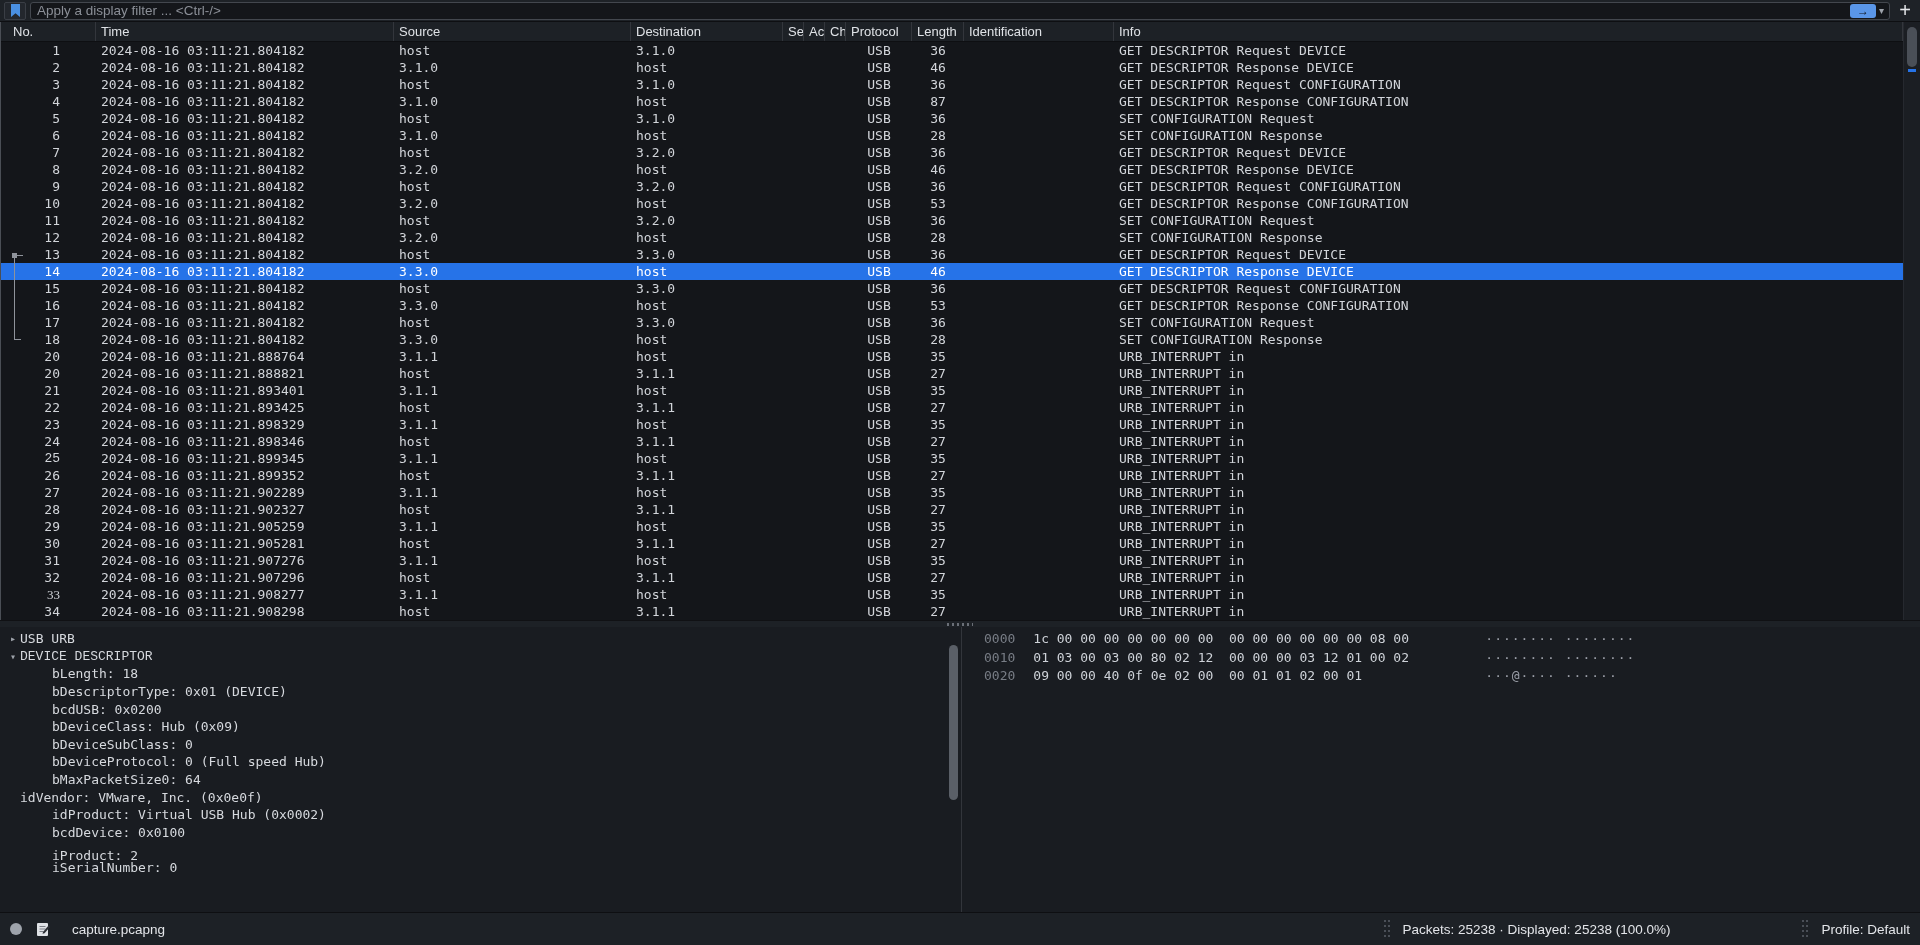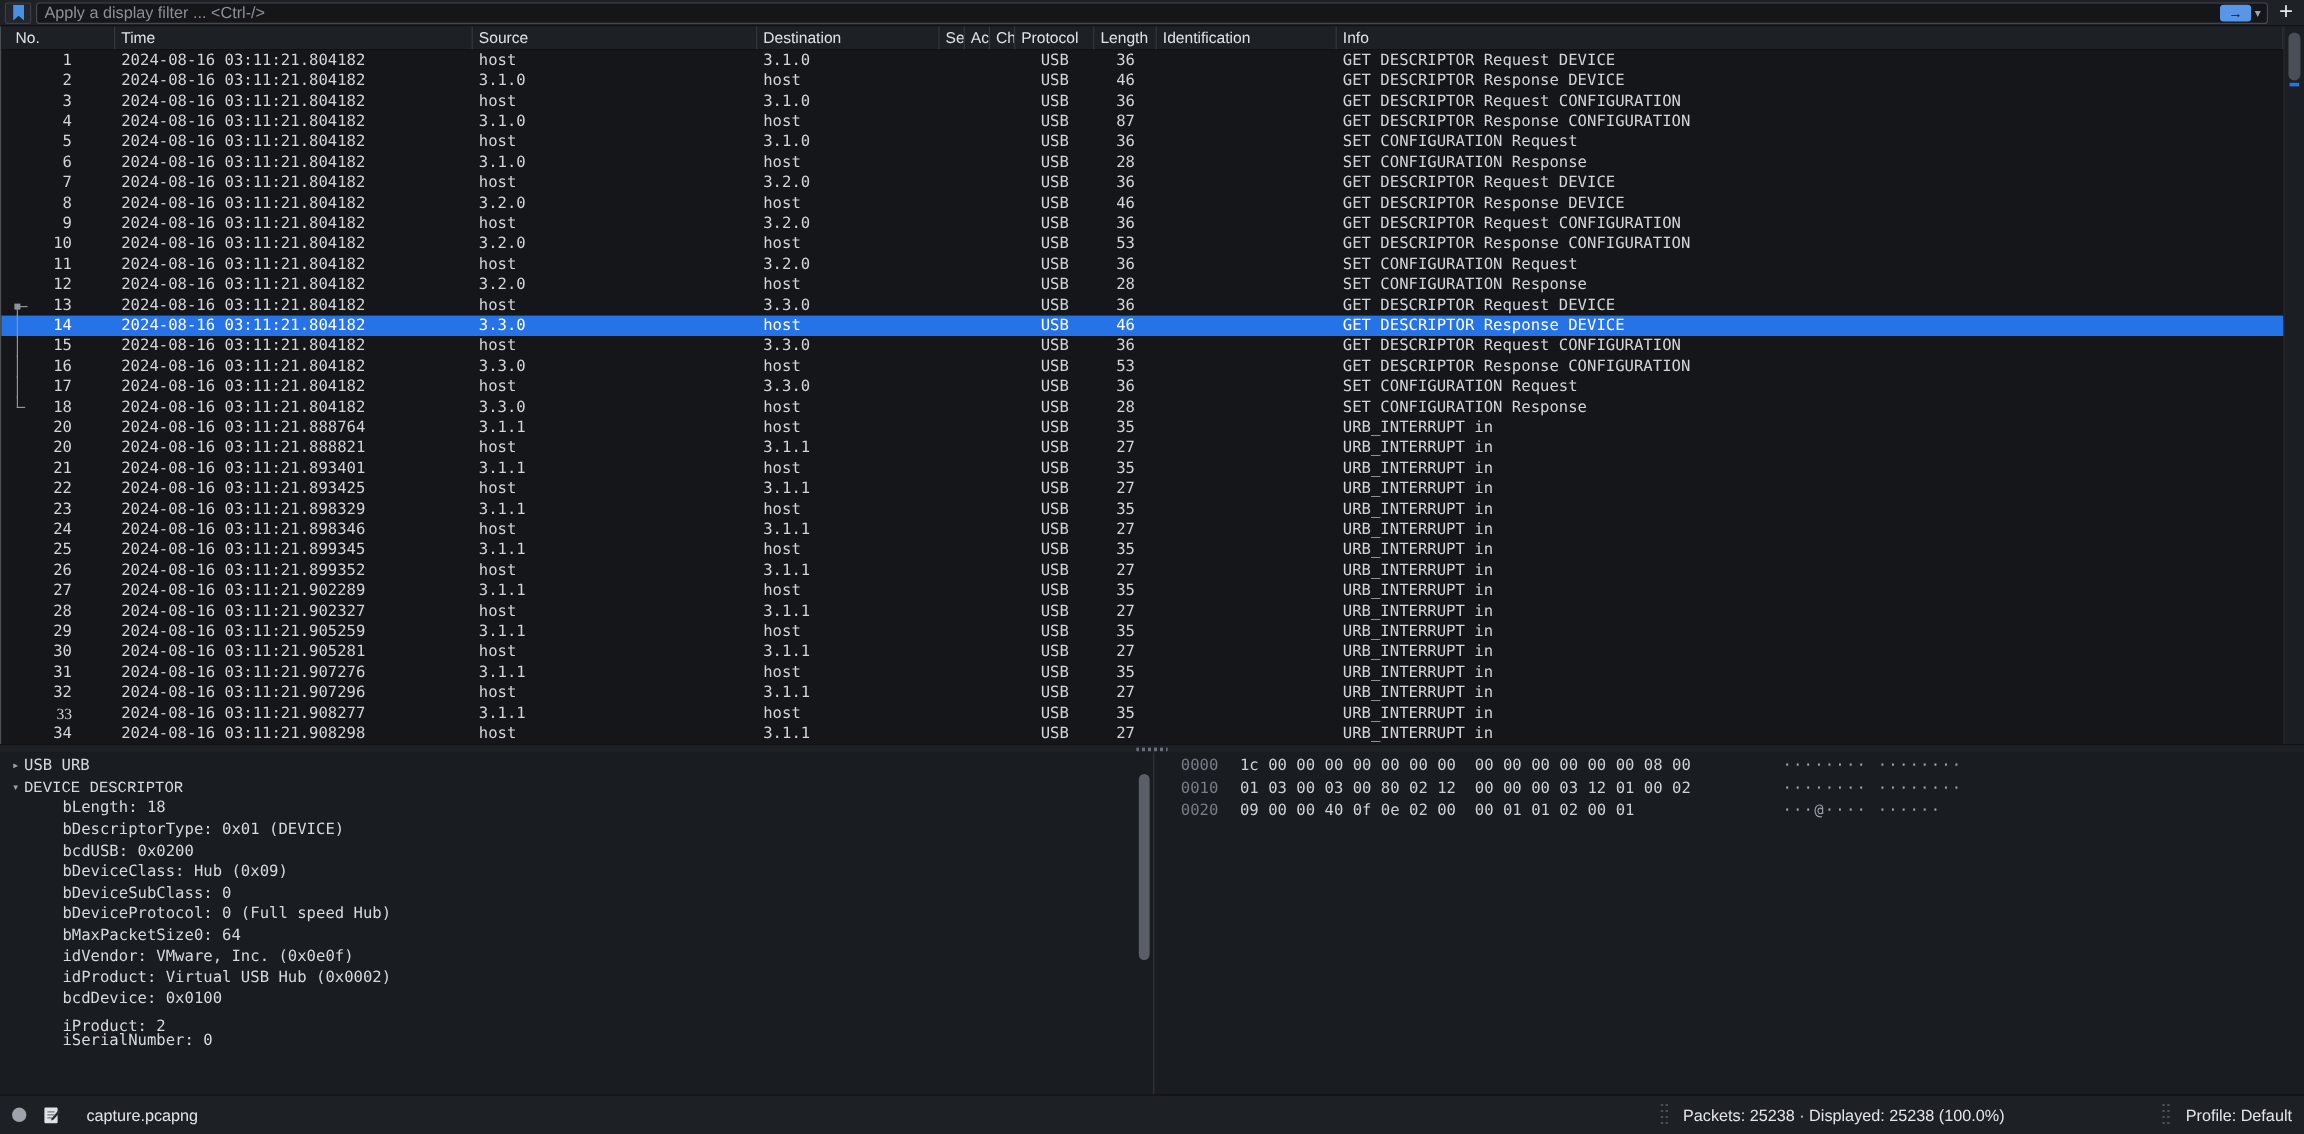--- a/index.html
+++ b/index.html
@@ -480,21 +480,21 @@
         <span class="cell" style="flex: 0 0 21px; width: 21px;"></span>
         <span class="cell" style="flex: 0 0 21px; width: 21px;"></span>
         <span class="cell" style="flex: 0 0 21px; width: 21px;"></span>
         <span class="cell al-center" style="flex: 0 0 66px; width: 66px;">USB</span>
         <span class="cell al-center" style="flex: 0 0 52px; width: 52px;">27</span>
         <span class="cell" style="flex: 0 0 150px; width: 150px;"></span>
         <span class="cell" style="flex: 1 1 0%;">URB_INTERRUPT in</span>
       </div>
       <div class="prow">
     <span class="gutter"><i></i></span>
-  <span class="cell al-right" style="flex: 0 0 95px; width: 95px;">25</span>
+  <span class="cell al-right" style="flex: 0 0 95px; width: 95px; font-family: Liberation Mono, monospace;">25</span>
         <span class="cell" style="flex: 0 0 298px; width: 298px;">2024-08-16 03:11:21.899345</span>
         <span class="cell" style="flex: 0 0 237px; width: 237px;">3.1.1</span>
         <span class="cell" style="flex: 0 0 152px; width: 152px;">host</span>
         <span class="cell" style="flex: 0 0 21px; width: 21px;"></span>
         <span class="cell" style="flex: 0 0 21px; width: 21px;"></span>
         <span class="cell" style="flex: 0 0 21px; width: 21px;"></span>
         <span class="cell al-center" style="flex: 0 0 66px; width: 66px;">USB</span>
         <span class="cell al-center" style="flex: 0 0 52px; width: 52px;">35</span>
         <span class="cell" style="flex: 0 0 150px; width: 150px;"></span>
         <span class="cell" style="flex: 1 1 0%;">URB_INTERRUPT in</span>
@@ -670,21 +670,21 @@
         <div class="dline">
           <span class="arrow"></span>
           <span style="margin-left: 32px;">bDeviceProtocol: 0 (Full speed Hub)</span>
         </div>
         <div class="dline">
           <span class="arrow"></span>
           <span style="margin-left: 32px;">bMaxPacketSize0: 64</span>
         </div>
         <div class="dline">
           <span class="arrow"></span>
-          <span style="margin-left: 32px;">idVendor: VMware, Inc. (0x0e0f)</span>
+          <span style="">idVendor: VMware, Inc. (0x0e0f)</span>
         </div>
         <div class="dline">
           <span class="arrow"></span>
           <span style="margin-left: 32px;">idProduct: Virtual USB Hub (0x0002)</span>
         </div>
         <div class="dline">
           <span class="arrow"></span>
           <span style="margin-left: 32px;">bcdDevice: 0x0100</span>
         </div>
         <div class="dline">

